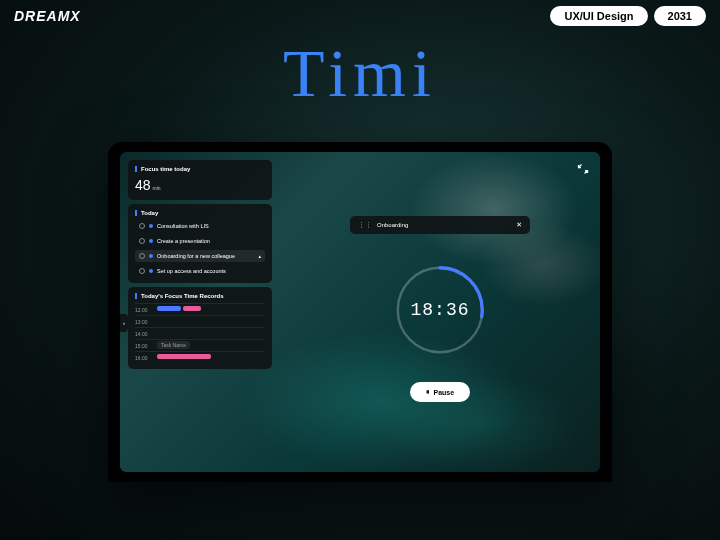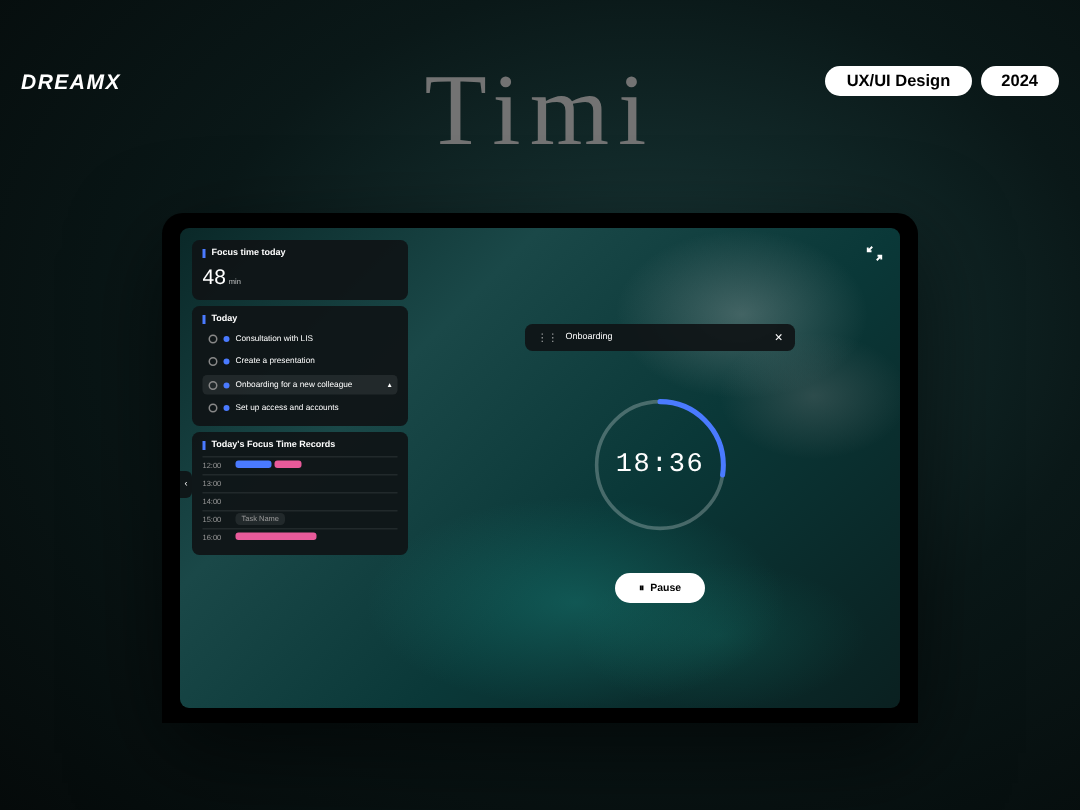--- a/index.html
+++ b/index.html
@@ -8,34 +8,33 @@
     background: radial-gradient(ellipse at 60% 40%, #1a3a3a 0%, #0a1818 50%, #050a0a 100%);
     font-family: -apple-system, BlinkMacSystemFont, "Segoe UI", sans-serif;
     color: #fff;
     position: relative;
     overflow: hidden;
   }
   .header {
     position: absolute; top: 6px; left: 0; right: 0;
     display: flex; justify-content: space-between; align-items: center;
     padding: 0 14px;
-    margin-top: 38px;
   }
   .dreamx-logo {
     font-weight: 900; font-style: italic; font-size: 14px; letter-spacing: 1px;
   }
   .pills { display: flex; gap: 6px; }
   .pill {
     background: #fff; color: #000; border-radius: 999px;
     padding: 4px 14px; font-size: 11px; font-weight: 600;
   }
   .product-title {
     position: absolute; top: 34px; left: 0; right: 0;
     text-align: center; font-size: 68px; font-weight: 400;
-    letter-spacing: 6px; color: #737373;
+    letter-spacing: 6px; color: #3b82f6;
     font-family: Georgia, 'Times New Roman', serif;
   }
   .laptop {
     position: absolute;
     left: 108px; top: 142px;
     width: 504px; height: 340px;
     background: #000;
     border-radius: 14px 14px 0 0;
     padding: 10px 12px 0 12px;
     box-shadow: 0 20px 60px rgba(0,0,0,0.6);
@@ -135,21 +134,21 @@
     display:flex; align-items:center; justify-content:center;
   }
 </style>
 </head>
 <body>
 
 <div class="header">
   <div class="dreamx-logo">DREAMX</div>
   <div class="pills">
     <div class="pill">UX/UI Design</div>
-    <div class="pill">2024</div>
+    <div class="pill">2031</div>
   </div>
 </div>
 
 <div class="product-title">Timi</div>
 
 <div class="laptop">
   <div class="notch"></div>
   <div class="screen">
 
     <div class="sidebar-collapse">

